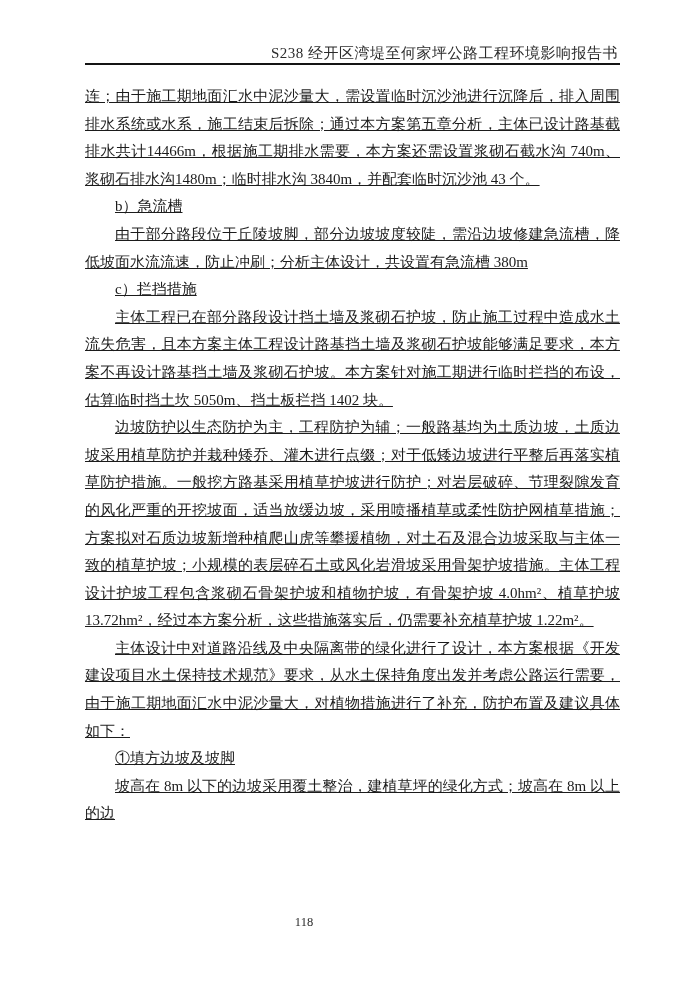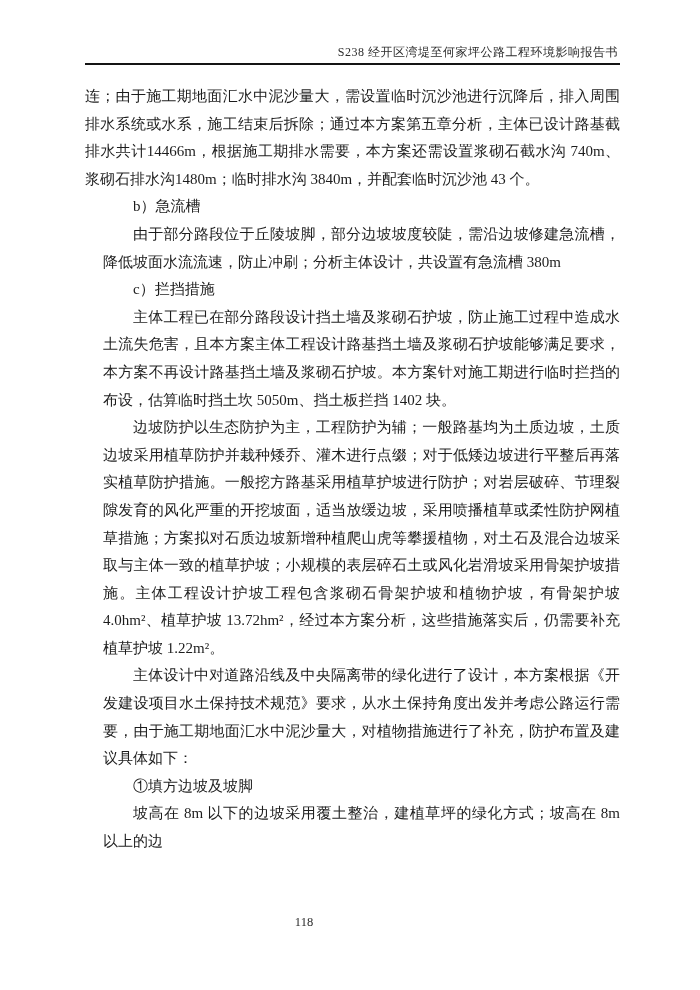--- a/index.html
+++ b/index.html
@@ -15,21 +15,21 @@
     overflow: hidden;
     font-family: "Liberation Serif", "DejaVu Serif", serif;
     color: #1f1f1f;
   }
   .header-title {
     position: absolute;
     top: 44px;
     left: 85px;
     width: 533px;
     text-align: right;
-    font-size: 12px;
+    font-size: 15px;
     letter-spacing: 0.5px;
     color: #2b2b2b;
     white-space: nowrap;
   }
   .header-rule {
     position: absolute;
     top: 63px;
     left: 85px;
     width: 535px;
     height: 2px;
@@ -38,28 +38,28 @@
   .doc-body {
     position: absolute;
     top: 83px;
     left: 85px;
     width: 535px;
     font-size: 15px;
     line-height: 27.6px;
     text-align: justify;
     text-justify: inter-ideograph;
     color: #1c1c1c;
+    text-decoration: underline;
   }
   .doc-body p {
     margin: 0;
     padding: 0;
   }
   .doc-body p.indent {
     text-indent: 2em;
-    margin-left: 18px;
   }
   .page-footer {
     position: absolute;
     top: 915px;
     left: 0;
     width: 608px;
     text-align: center;
     font-size: 12.5px;
     color: #2b2b2b;
   }

